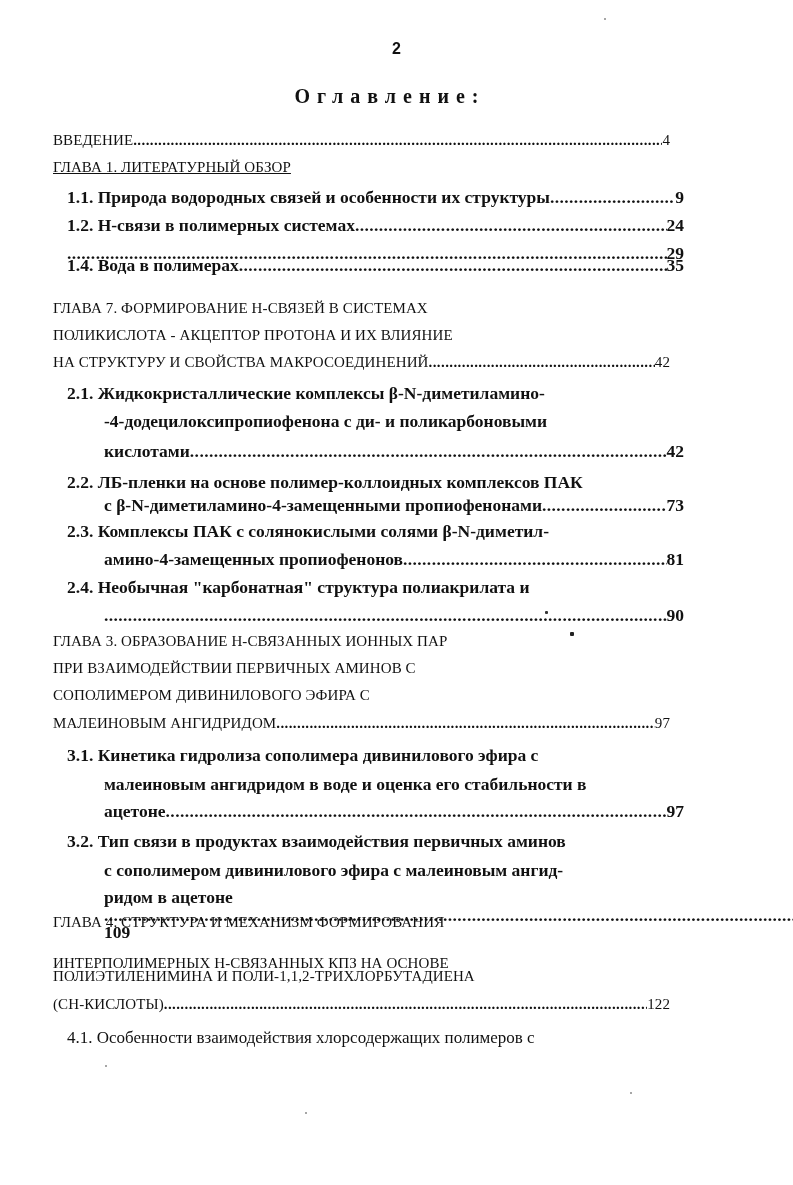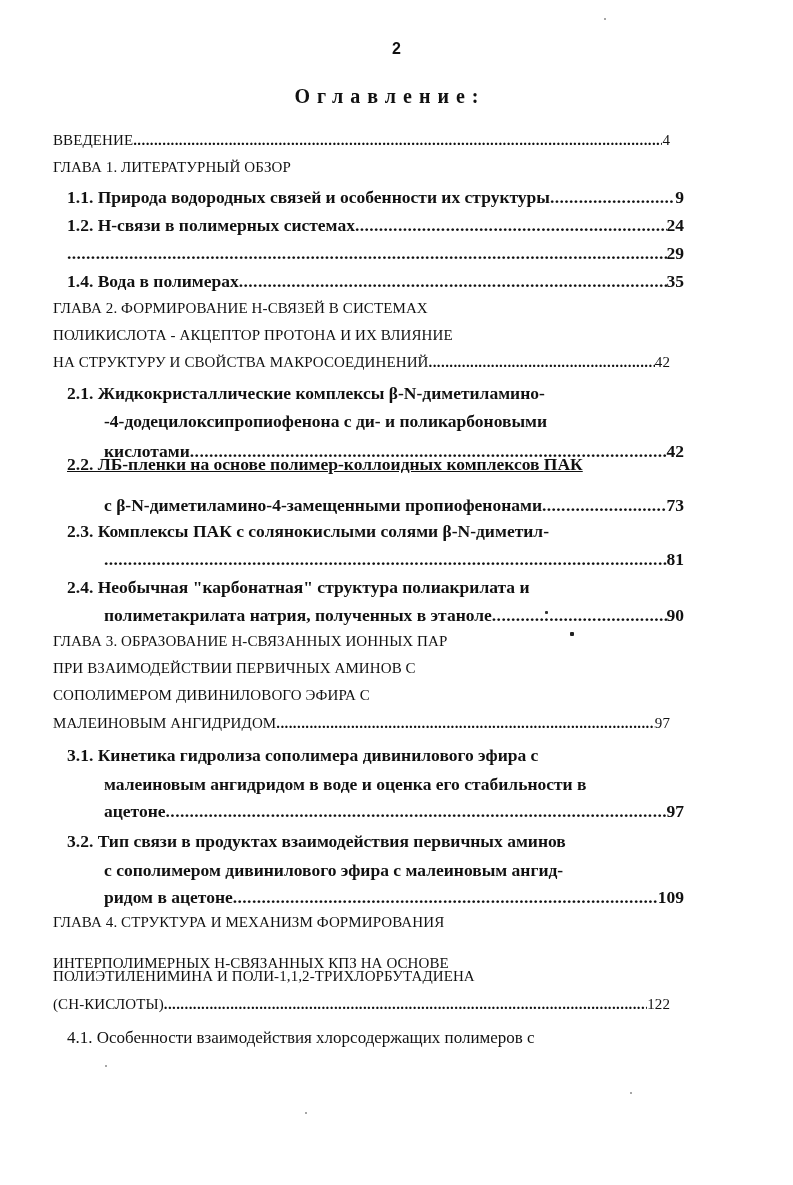--- a/index.html
+++ b/index.html
@@ -89,49 +89,49 @@
 
   <div class="page-number">2</div>
   <div class="toc-title">Оглавление:</div>
 
   <div class="line head" style="top:133px;">
     <span class="txt">ВВЕДЕНИЕ</span>
     <span class="dots"></span>
     <span class="pg">4</span>
   </div>
 
-  <div class="line head" style="top:160px;">
+  <div class="line head" style="top:160px;text-decoration:underline;">
     <span class="txt">ГЛАВА 1. ЛИТЕРАТУРНЫЙ ОБЗОР</span>
   </div>
 
   <div class="line sub" style="top:189px;">
     <span class="txt">1.1. Природа водородных связей и особенности их структуры</span>
     <span class="dots"></span>
     <span class="pg">9</span>
   </div>
 
   <div class="line sub" style="top:217px;">
     <span class="txt">1.2. Н-связи в полимерных системах</span>
     <span class="dots"></span>
     <span class="pg">24</span>
   </div>
 
   <div class="line sub" style="top:245px;">
     <span class="dots"></span>
     <span class="pg">29</span>
   </div>
 
-  <div class="line sub" style="top:273px;">
+  <div class="line sub" style="top:257px;">
     <span class="txt">1.4. Вода в полимерах</span>
     <span class="dots"></span>
     <span class="pg">35</span>
   </div>
 
   <div class="line head" style="top:301px;">
-    <span class="txt">ГЛАВА 2. ФОРМИРОВАНИЕ Н-СВЯЗЕЙ В СИСТЕМАХ</span>
+    <span class="txt">ГЛАВА 7. ФОРМИРОВАНИЕ Н-СВЯЗЕЙ В СИСТЕМАХ</span>
   </div>
   <div class="line head" style="top:328px;">
     <span class="txt">ПОЛИКИСЛОТА - АКЦЕПТОР ПРОТОНА И ИХ ВЛИЯНИЕ</span>
   </div>
   <div class="line head" style="top:355px;">
     <span class="txt">НА СТРУКТУРУ И СВОЙСТВА МАКРОСОЕДИНЕНИЙ</span>
     <span class="dots"></span>
     <span class="pg">42</span>
   </div>
 
@@ -140,42 +140,42 @@
   </div>
   <div class="line sub indent" style="top:413px;">
     <span class="txt">-4-додецилоксипропиофенона с ди- и поликарбоновыми</span>
   </div>
   <div class="line sub indent" style="top:443px;">
     <span class="txt">кислотами</span>
     <span class="dots"></span>
     <span class="pg">42</span>
   </div>
 
-  <div class="line sub" style="top:456px;text-decoration:underline;">
+  <div class="line sub" style="top:474px;">
     <span class="txt">2.2. ЛБ-пленки на основе полимер-коллоидных комплексов ПАК</span>
   </div>
   <div class="line sub indent" style="top:497px;">
     <span class="txt">с β-N-диметиламино-4-замещенными пропиофенонами</span>
     <span class="dots"></span>
     <span class="pg">73</span>
   </div>
 
   <div class="line sub" style="top:523px;">
     <span class="txt">2.3. Комплексы ПАК с солянокислыми солями β-N-диметил-</span>
   </div>
   <div class="line sub indent" style="top:551px;">
+    <span class="txt">амино-4-замещенных пропиофенонов</span>
     <span class="dots"></span>
     <span class="pg">81</span>
   </div>
 
   <div class="line sub" style="top:579px;">
     <span class="txt">2.4. Необычная "карбонатная" структура полиакрилата и</span>
   </div>
   <div class="line sub indent" style="top:607px;">
-    <span class="txt">полиметакрилата натрия, полученных в этаноле</span>
     <span class="dots"></span>
     <span class="pg">90</span>
   </div>
 
   <div class="line head" style="top:634px;">
     <span class="txt">ГЛАВА 3. ОБРАЗОВАНИЕ Н-СВЯЗАННЫХ ИОННЫХ ПАР</span>
   </div>
   <div class="line head" style="top:661px;">
     <span class="txt">ПРИ ВЗАИМОДЕЙСТВИИ ПЕРВИЧНЫХ АМИНОВ С</span>
   </div>
@@ -199,21 +199,21 @@
     <span class="dots"></span>
     <span class="pg">97</span>
   </div>
 
   <div class="line sub" style="top:833px;">
     <span class="txt">3.2. Тип связи в продуктах взаимодействия первичных аминов</span>
   </div>
   <div class="line sub indent" style="top:862px;">
     <span class="txt">с сополимером дивинилового эфира с малеиновым ангид-</span>
   </div>
-  <div class="line sub indent" style="top:889px;">
+  <div class="line sub indent" style="top:889px;flex-direction:column;">
     <span class="txt">ридом в ацетоне</span>
     <span class="dots"></span>
     <span class="pg">109</span>
   </div>
 
   <div class="line head" style="top:915px;">
     <span class="txt">ГЛАВА 4. СТРУКТУРА И МЕХАНИЗМ ФОРМИРОВАНИЯ</span>
   </div>
   <div class="line head" style="top:956px;">
     <span class="txt">ИНТЕРПОЛИМЕРНЫХ Н-СВЯЗАННЫХ КПЗ НА ОСНОВЕ</span>

